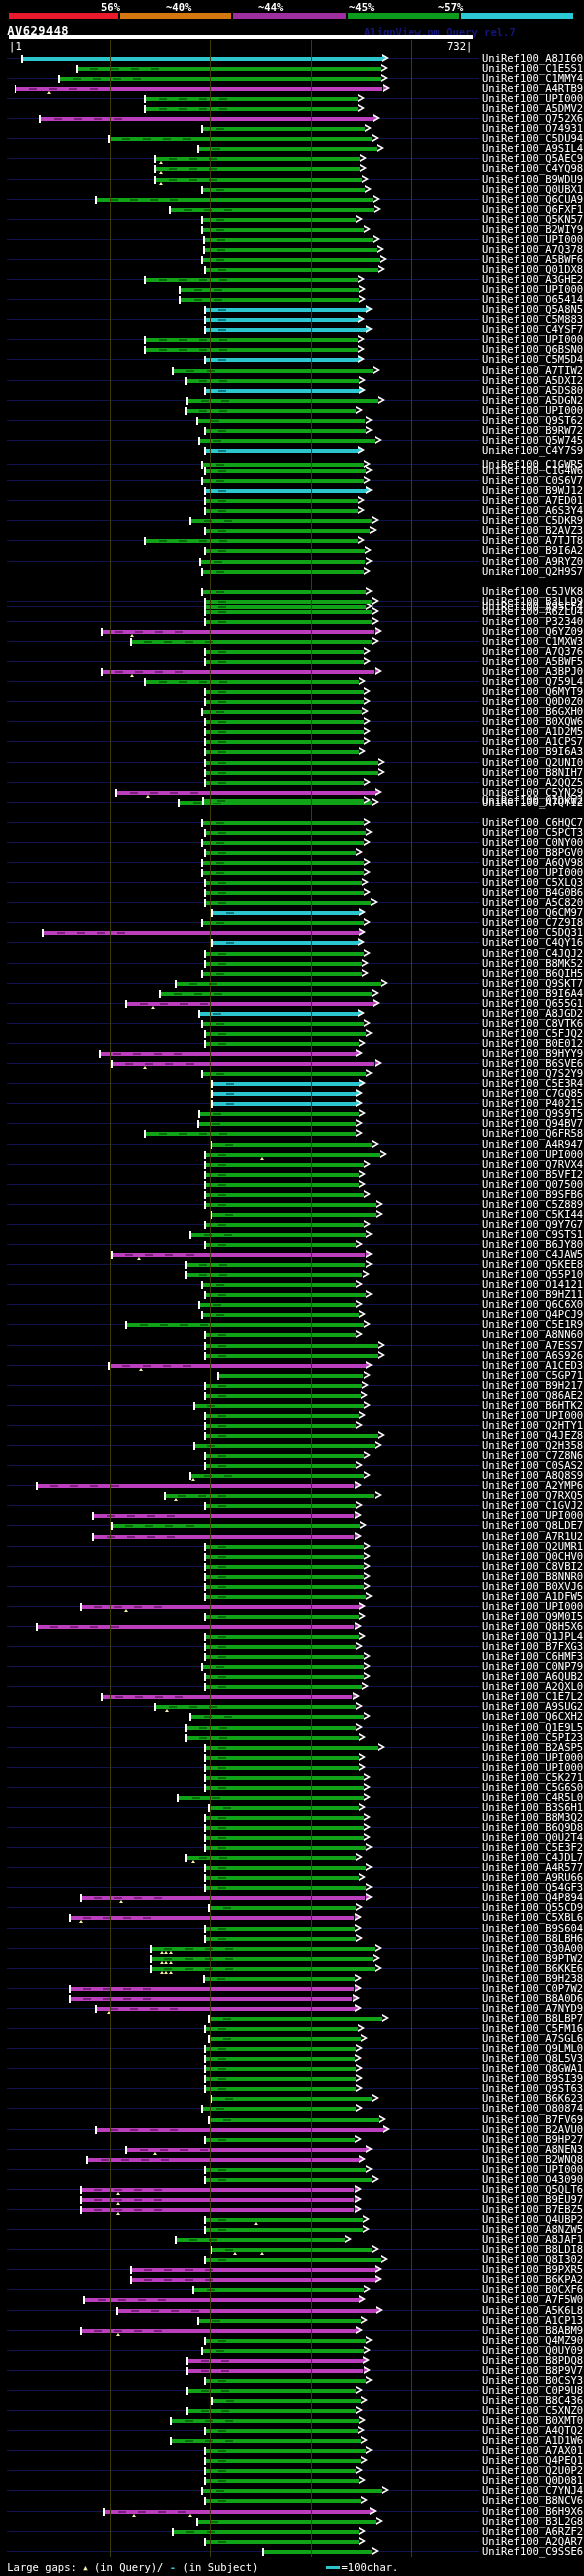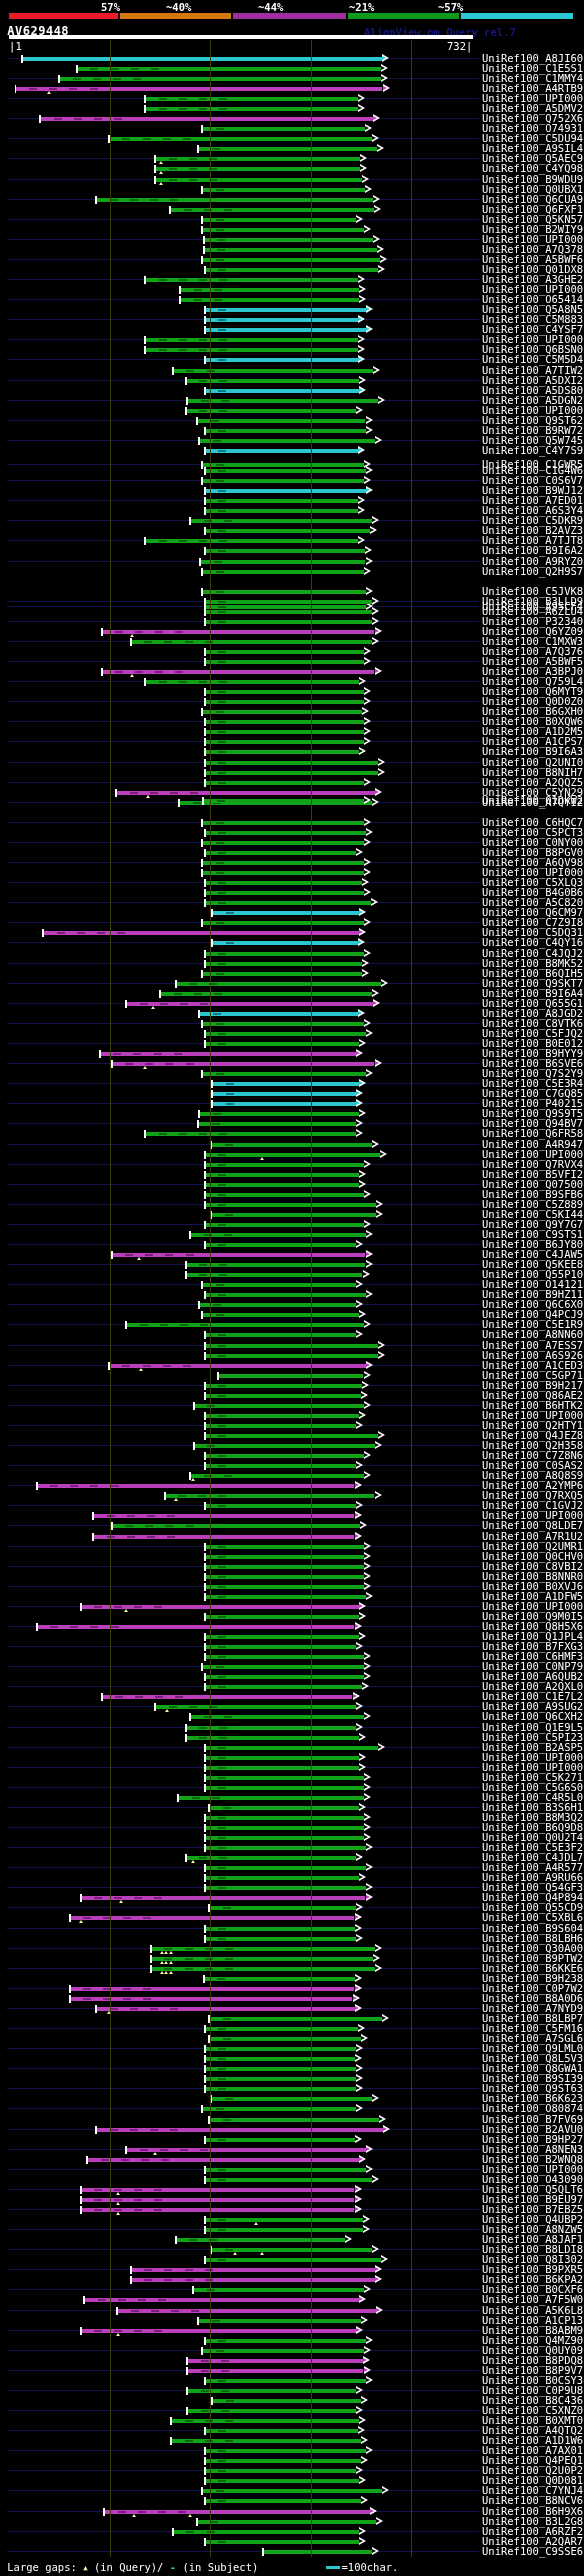--- a/index.html
+++ b/index.html
@@ -29,24 +29,24 @@
 </head>
 <body>
 
 <div id="app">
   <div id="scalebar">
       <div class="sseg" style="left: 9.1px; width: 109px; background: rgb(234, 26, 44);"></div>
       <div class="sseg" style="left: 120px; width: 111px; background: rgb(212, 119, 14);"></div>
       <div class="sseg" style="left: 233px; width: 113px; background: rgb(156, 47, 157);"></div>
       <div class="sseg" style="left: 348px; width: 111px; background: rgb(13, 155, 30);"></div>
       <div class="sseg" style="left: 461px; width: 112px; background: rgb(44, 200, 214);"></div>
-      <div class="slabel" style="left: 101px;">57%</div>
+      <div class="slabel" style="left: 101px;">56%</div>
       <div class="slabel" style="left: 166px;">~40%</div>
       <div class="slabel" style="left: 258px;">~44%</div>
-      <div class="slabel" style="left: 349px;">~21%</div>
+      <div class="slabel" style="left: 349px;">~45%</div>
       <div class="slabel" style="left: 438px;">~57%</div>
     </div>
   <div id="qid">AV629448</div>
   <div id="ver">AlignView.pm Query rel.7</div>
   <div id="ruler"></div>
   <div id="rstart">|1</div>
   <div id="rend">732|</div>
   <div id="rows">
       <div class="row" style="top: 54px;">
         <div class="navy" style="background: rgb(18, 18, 77);"></div>

